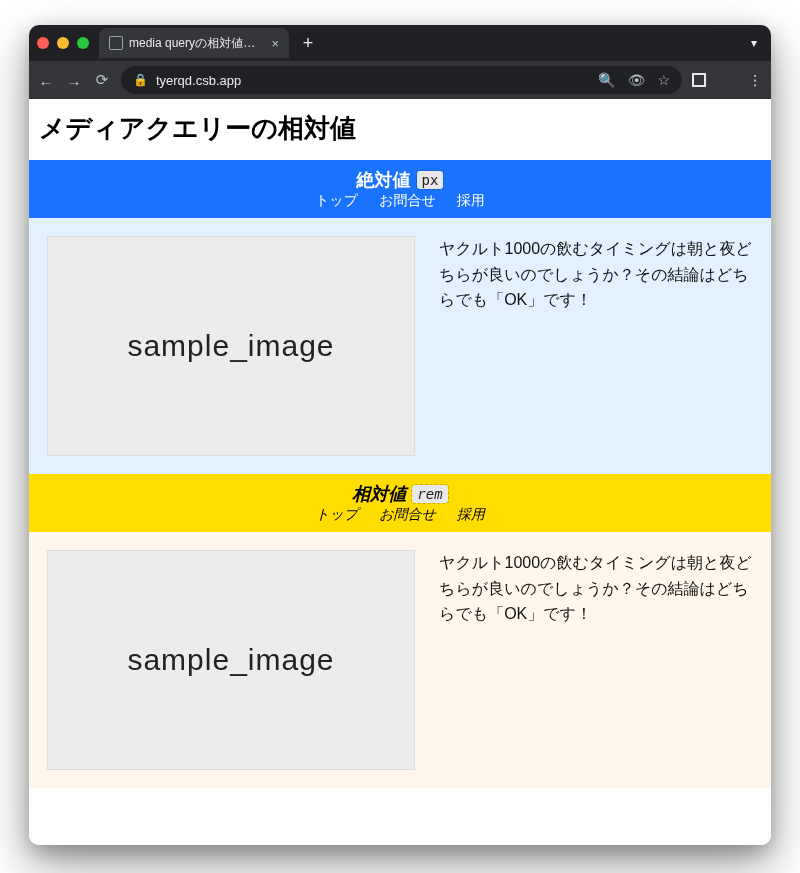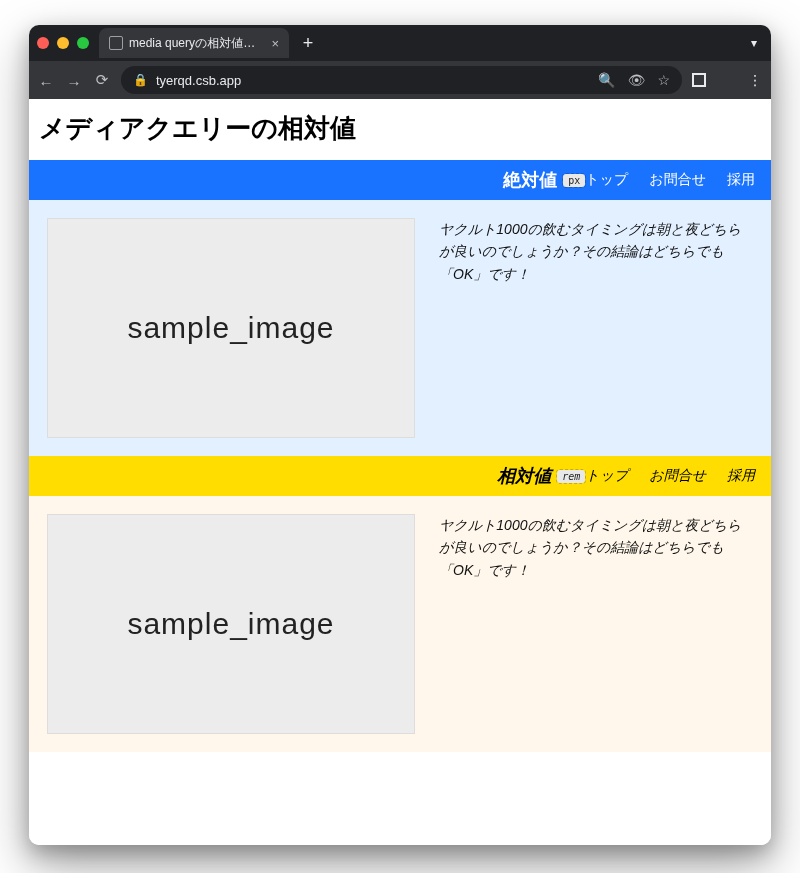--- a/index.html
+++ b/index.html
@@ -111,35 +111,36 @@
     font-size: 26px;
     font-weight: 700;
     padding: 12px 10px 14px 10px;
     color:#000;
     border-radius:22px;
   }
 
   .section-header {
     display:flex;
     align-items:center;
-    justify-content:flex-end;
+    justify-content:space-between;
     padding: 8px 16px;
     color:#fff;
+    flex-direction:column;
   }
   .section-header.blue { background:#1a73ff; }
   .section-header.yellow { background:#ffdd00; color:#000;font-style:italic; }
   .section-header .left { display:flex; align-items:center; gap:6px; }
   .section-header .label {
     font-weight:700; font-size:18px;
   }
   .unit-chip {
     background:#e8e8e8;
     color:#222;
     padding:1px 5px;
-    font-size:10px;
+    font-size:14px;
     border-radius:3px;
     font-weight:500;
     font-family: monospace;
     outline: 1px dashed rgba(0,0,0,0.2);
   }
   .nav-links {
     display:flex;
     gap: 21px;
     font-size:14px;
   }
@@ -163,24 +164,23 @@
     display:flex;
     align-items:center;
     justify-content:center;
     color:#222;
     font-size:30px;
     font-weight:300;
     letter-spacing:1px;
   }
   .body-text {
     flex:1;
-    font-size:14px;
+    font-size:16px;
     line-height:1.6;
     color:#111;
-    font-style:italic;
   }
 </style>
 </head>
 <body>
 
 <div class="viewport">
   <div class="browser-window">
 
     <div class="chrome-top">
       <div class="traffic-lights">

